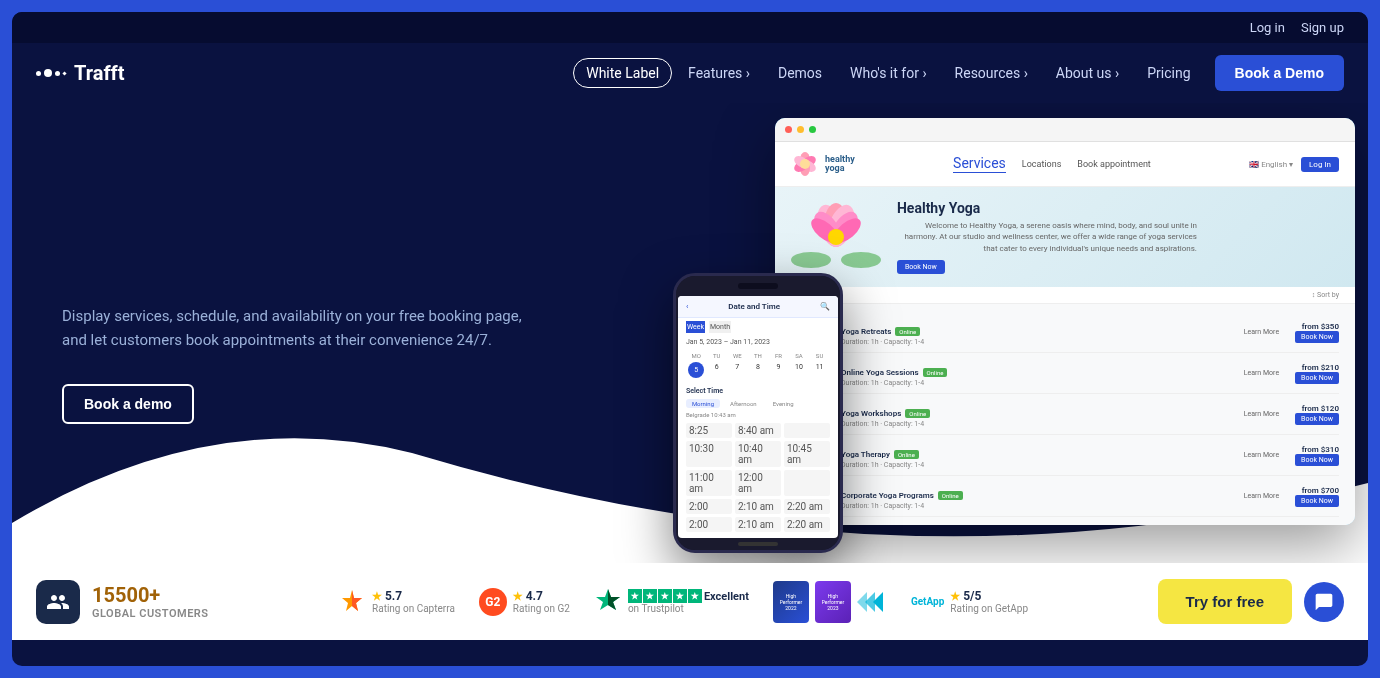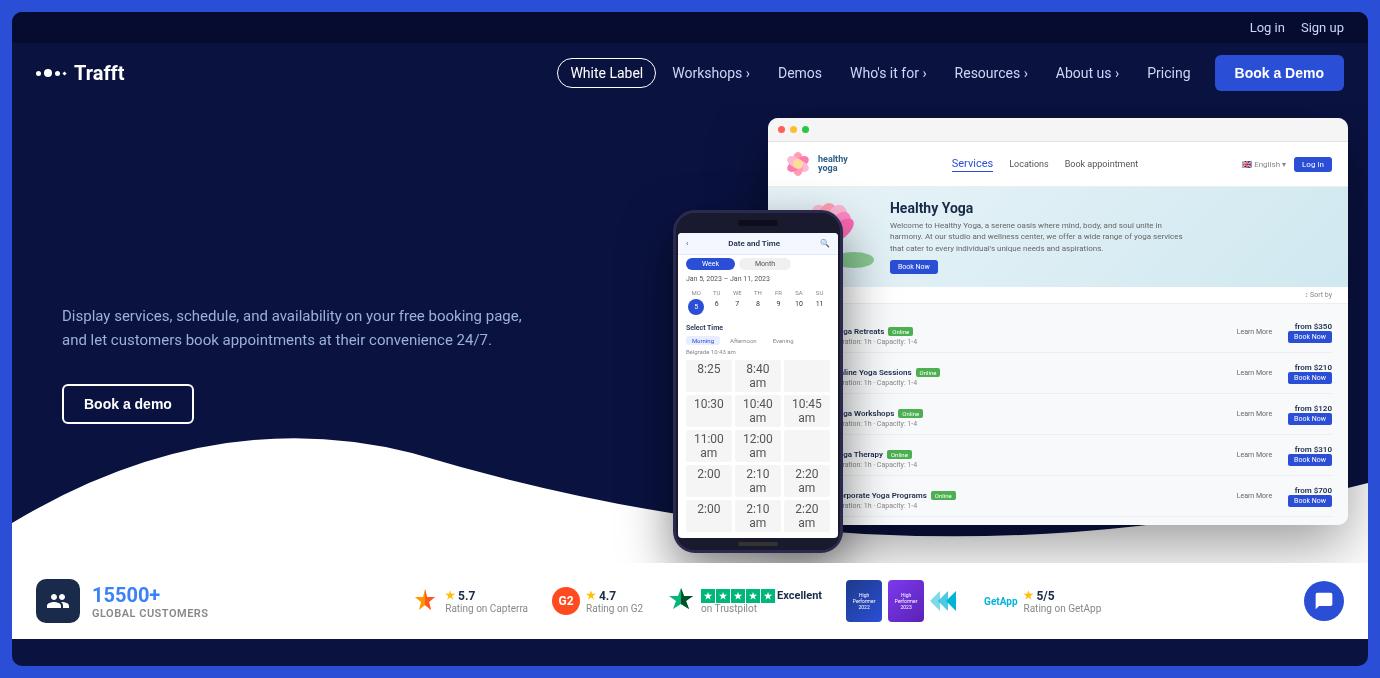--- a/index.html
+++ b/index.html
@@ -207,21 +207,21 @@
       display: flex;
       align-items: flex-end;
       justify-content: center;
       padding-bottom: 20px;
     }
 
     
     .desktop-mockup {
       position: absolute;
       top: 15px;
-      right: 20px;
+      right: 13px;
       width: 580px;
       background: #7dd3fc;
       border-radius: 10px;
       box-shadow: 0 20px 60px rgba(0,0,0,0.4);
       overflow: hidden;
     }
 
     .mockup-topbar {
       background: #f5f5f5;
       height: 24px;
@@ -403,22 +403,22 @@
       color: #888;
     }
 
     .mobile-toggle {
       display: flex;
       gap: 4px;
       padding: 3px 8px;
     }
     .toggle-btn {
       font-size: 7px;
-      padding: 2px 16px;
-      border-radius: 6px;
+      padding: 2px 1px;
+      border-radius: 0;
       cursor: pointer;
     }
     .toggle-btn.active {
       background: #2a4fd6;
       color: white;
     }
     .toggle-btn.inactive {
       background: #f0f0f0;
       color: #555;
     }
@@ -490,26 +490,25 @@
       padding: 1px 8px 3px;
     }
 
     .mobile-times {
       display: grid;
       grid-template-columns: 1fr 1fr 1fr;
       gap: 3px;
       padding: 2px 8px 6px;
     }
     .time-slot {
-      font-size: 12px;
+      font-size: 10px;
       color: #555;
       background: #f5f5f5;
       border-radius: 2px;
       padding: 2px 3px;
-      text-align: center;
     }
 
     
     .footer-stats {
       background: white;
       padding: 16px 24px;
       display: flex;
       align-items: center;
       justify-content: space-between;
     }
@@ -526,21 +525,21 @@
       border-radius: 10px;
       display: flex;
       align-items: center;
       justify-content: center;
       color: white;
       font-size: 20px;
     }
     .customers-text .number {
       font-size: 20px;
       font-weight: 700;
-      color: #3b82f6;
+      color: #a16207;
     }
     .customers-text .label {
       font-size: 11px;
       color: #888;
       font-weight: 600;
       letter-spacing: 0.5px;
     }
 
     .ratings {
       display: flex;
@@ -653,21 +652,21 @@
           <div class="logo-dot"></div>
           <div class="logo-dot-lg"></div>
           <div class="logo-dot"></div>
           <div style="width:3px;height:3px;background:white;transform:rotate(45deg);"></div>
         </div>
         <span>Trafft</span>
       </div>
 
       <div class="nav-links">
         <a class="nav-link white-label">White Label</a>
-        <a class="nav-link">Workshops ›</a>
+        <a class="nav-link">Features ›</a>
         <a class="nav-link">Demos</a>
         <a class="nav-link">Who's it for ›</a>
         <a class="nav-link">Resources ›</a>
         <a class="nav-link">About us ›</a>
         <a class="nav-link">Pricing</a>
         <button class="btn-book-demo">Book a Demo</button>
       </div>
     </nav>
 
     <div class="hero">
@@ -712,21 +711,21 @@
                     <ellipse cx="14" cy="10" rx="5" ry="8" fill="#ffb7d5" transform="rotate(300,14,14)"></ellipse>
                     <circle cx="14" cy="14" r="5" fill="#ffdd99"></circle>
                   </svg>
                 </div>
                 <div>
                   <div style="font-size:9px;font-weight:700;color:#2c5f8a;line-height:1;">healthy</div>
                   <div style="font-size:9px;font-weight:700;color:#2c5f8a;line-height:1;">yoga</div>
                 </div>
               </div>
               <div style="display:flex;gap:16px;align-items:center;">
-                <span style="font-size:11px;color:#2a4fd6;border-bottom:1px solid #2a4fd6;padding-bottom:1px;">Services</span>
+                <span style="font-size:14px;color:#2a4fd6;border-bottom:1px solid #2a4fd6;padding-bottom:1px;">Services</span>
                 <span style="font-size:9px;color:#555;">Locations</span>
                 <span style="font-size:9px;color:#555;">Book appointment</span>
               </div>
               <div style="display:flex;align-items:center;gap:8px;">
                 <span style="font-size:8px;color:#888;display:flex;align-items:center;gap:2px;">🇬🇧 English ▾</span>
                 <span class="yoga-btn">Log In</span>
               </div>
             </div>
 
             <div class="yoga-banner">
@@ -740,21 +739,21 @@
                   <ellipse cx="45" cy="30" rx="10" ry="18" fill="#ff8cc8" transform="rotate(35,45,45)"></ellipse>
                   <ellipse cx="45" cy="30" rx="8" ry="16" fill="#ff69b4" transform="rotate(-50,45,45)"></ellipse>
                   <ellipse cx="45" cy="30" rx="8" ry="16" fill="#ff69b4" transform="rotate(50,45,45)"></ellipse>
                   <circle cx="45" cy="42" r="8" fill="#ffd700"></circle>
                   <ellipse cx="20" cy="65" rx="20" ry="8" fill="#4caf50" opacity="0.6"></ellipse>
                   <ellipse cx="70" cy="65" rx="20" ry="8" fill="#4caf50" opacity="0.6"></ellipse>
                 </svg>
               </div>
               <div>
                 <h3 style="font-size:14px;font-weight:700;color:#1a2a4a;margin-bottom:4px;">Healthy Yoga</h3>
-                <p style="font-size:8px;color:#666;line-height:1.4;max-width:300px;">Welcome to Healthy Yoga, a serene oasis where mind, body, and soul unite in harmony. At our studio and wellness center, we offer a wide range of yoga services that cater to every individual's unique needs and aspirations.</p>
+                <p style="font-size:8px;color:#666;line-height:1.4;max-width:300px;text-align:right;">Welcome to Healthy Yoga, a serene oasis where mind, body, and soul unite in harmony. At our studio and wellness center, we offer a wide range of yoga services that cater to every individual's unique needs and aspirations.</p>
                 <div class="yoga-banner-book">Book Now</div>
               </div>
             </div>
 
             <div class="sort-bar">
               <span>5 Results</span>
               <span>↕ Sort by</span>
             </div>
 
             <div class="yoga-services">
@@ -988,20 +987,21 @@
               <span class="star">★</span>
               <span>5/5</span>
             </div>
             <div class="platform">Rating on GetApp</div>
           </div>
         </div>
 
       </div>
 
       <div style="display:flex;align-items:center;gap:12px;">
+        <button class="try-free-btn">Try for free</button>
         <div class="chat-btn">
           <svg width="20" height="20" viewBox="0 0 24 24" fill="white">
             <path d="M20 2H4c-1.1 0-2 .9-2 2v18l4-4h14c1.1 0 2-.9 2-2V4c0-1.1-.9-2-2-2z"></path>
           </svg>
         </div>
       </div>
     </div>
 
   </div>
 </div>

